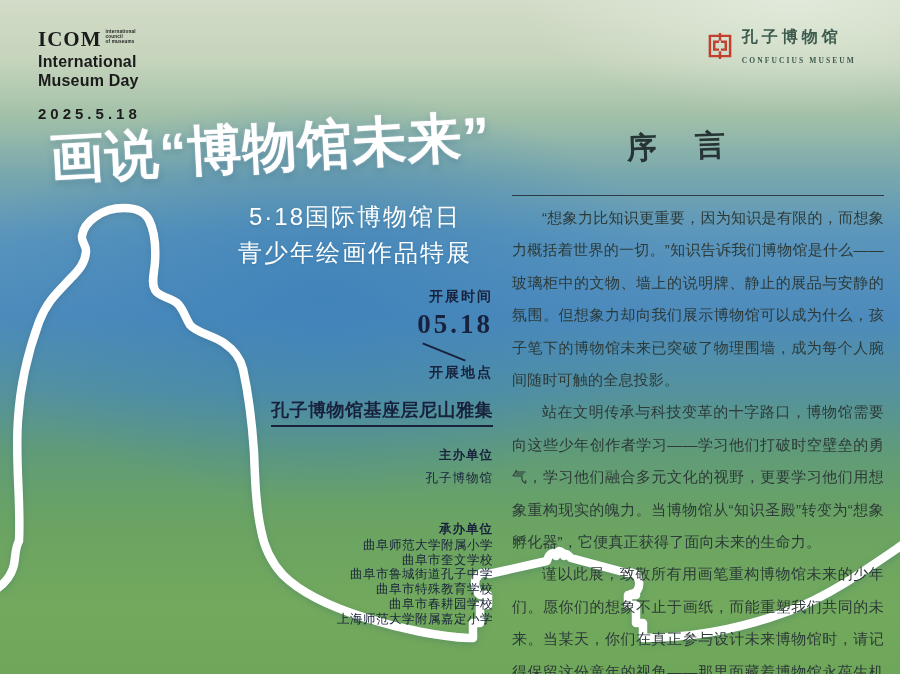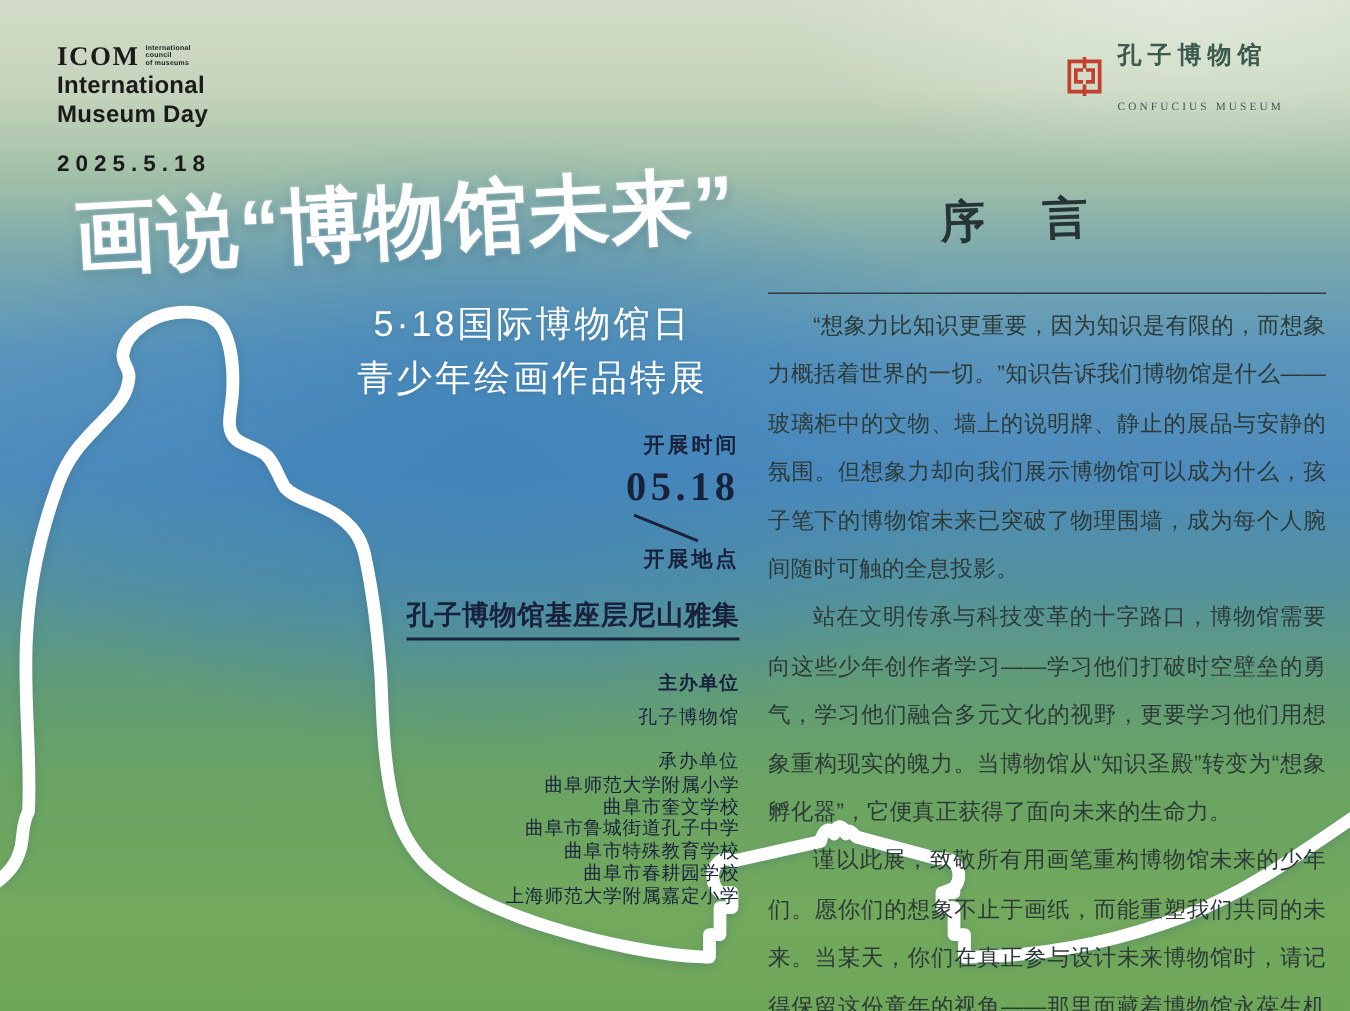--- a/index.html
+++ b/index.html
@@ -10,30 +10,30 @@
       radial-gradient(ellipse 55% 42% at 36% 44%, rgba(62,130,186,0.80) 0%, rgba(62,130,186,0) 72%),
       radial-gradient(ellipse 50% 28% at 88% 0%, rgba(238,245,234,0.55) 0%, rgba(238,245,234,0) 60%),
       linear-gradient(180deg, #d2dcc8 0%, #c6d4bc 9%, #a3c1a8 17%, #78a7ad 26%, #5a95bc 35%, #4d8bbc 47%, #54929e 58%, #609b79 67%, #6aa363 77%, #72a95d 90%, #6ea65a 100%);
   }
   svg.silhouette { position:absolute; inset:0; pointer-events:none;
     filter:drop-shadow(0 2px 3px rgba(45,90,115,0.25)); }
 
   
   .icom { position:absolute; left:38px; top:27px; color:#1b1b1b; }
   .icom-row { display:flex; align-items:flex-start; }
-  .icom-wordmark { font-family:"Liberation Serif", serif; font-weight:700; font-size:18px; letter-spacing:1px; }
+  .icom-wordmark { font-family:"Liberation Serif", serif; font-weight:700; font-size:21px; letter-spacing:1px; }
   .icom-tagline { margin-left:4px; margin-top:2px; font-size:4.6px; line-height:5px; font-weight:700; letter-spacing:.2px; }
   .icom-line { font-size:16px; font-weight:800; line-height:19px; letter-spacing:.2px; }
   .icom-date { margin-top:15px; font-size:15px; font-weight:600; letter-spacing:4px; }
 
   
   .museum { position:absolute; right:44px; top:27px; display:flex; align-items:center; gap:9px; }
   .museum-text { display:flex; flex-direction:column; }
   .museum-cn { font-size:16px; font-weight:600; letter-spacing:4px; color:#3c5b4e; }
-  .museum-en { margin-top:18px; font-size:7.5px; font-weight:400; letter-spacing:2.1px; color:#3c5b4e;
+  .museum-en { margin-top:8px; font-size:7.5px; font-weight:700; letter-spacing:2.1px; color:#3c5b4e;
     font-family:"Liberation Serif", serif; }
 
   
   .hero-title { position:absolute; left:36px; top:112px; width:468px; text-align:center;
     font-size:54px; font-weight:800; color:#fff; letter-spacing:1px;
     transform:rotate(-3deg); white-space:nowrap;
     text-shadow:0 3px 7px rgba(45,95,125,0.35), 0 0 2px rgba(255,255,255,0.6); }
   .hero-sub { position:absolute; left:200px; top:199px; width:310px; text-align:center;
     color:#fff; font-size:24px; font-weight:500; line-height:36px; letter-spacing:2px;
     text-shadow:0 1px 3px rgba(45,95,125,0.25); }
@@ -42,21 +42,21 @@
   .info { position:absolute; right:407px; top:288px; width:260px; text-align:right; color:#18223c; }
   .info-label { font-size:14px; font-weight:800; letter-spacing:2px; }
   .info-date { margin-top:3px; font-size:27px; font-weight:600; letter-spacing:3px;
     font-family:"Liberation Serif", serif; }
   .info-divider { width:46px; height:2px; background:#18223c; transform:rotate(22deg);
     margin:11px 26px 11px auto; }
   .info-venue { display:inline-block; margin-top:16px; font-size:18px; font-weight:800; letter-spacing:.5px;
     border-bottom:2px solid #18223c; padding-bottom:3px; }
   .info-host-label { margin-top:20px; font-size:12.5px; font-weight:800; letter-spacing:1px; }
   .info-host { margin-top:6px; font-size:12.5px; letter-spacing:1px; }
-  .info-org-label { margin-top:12px; font-size:12.5px; font-weight:400; letter-spacing:1px; }
+  .info-org-label { margin-top:34px; font-size:12.5px; font-weight:700; letter-spacing:1px; }
   .org-list { margin-top:0; }
   .org-list div { font-size:12.5px; line-height:14.7px; letter-spacing:.5px; }
 
   
   .preface { position:absolute; left:512px; top:126px; width:372px; color:#2c3a38; }
   .preface-title { text-align:center; font-size:30px; font-weight:600; letter-spacing:14px;
     padding-right:30px; transform:rotate(-2deg); color:#263436;
     font-family:"DejaVu Serif", serif; }
   .preface-rule { border:none; border-top:1.6px solid #2c3a42; margin:28px 0 6px 0; }
   .preface p { font-size:15px; line-height:32.4px; text-align:justify; text-indent:2em;

